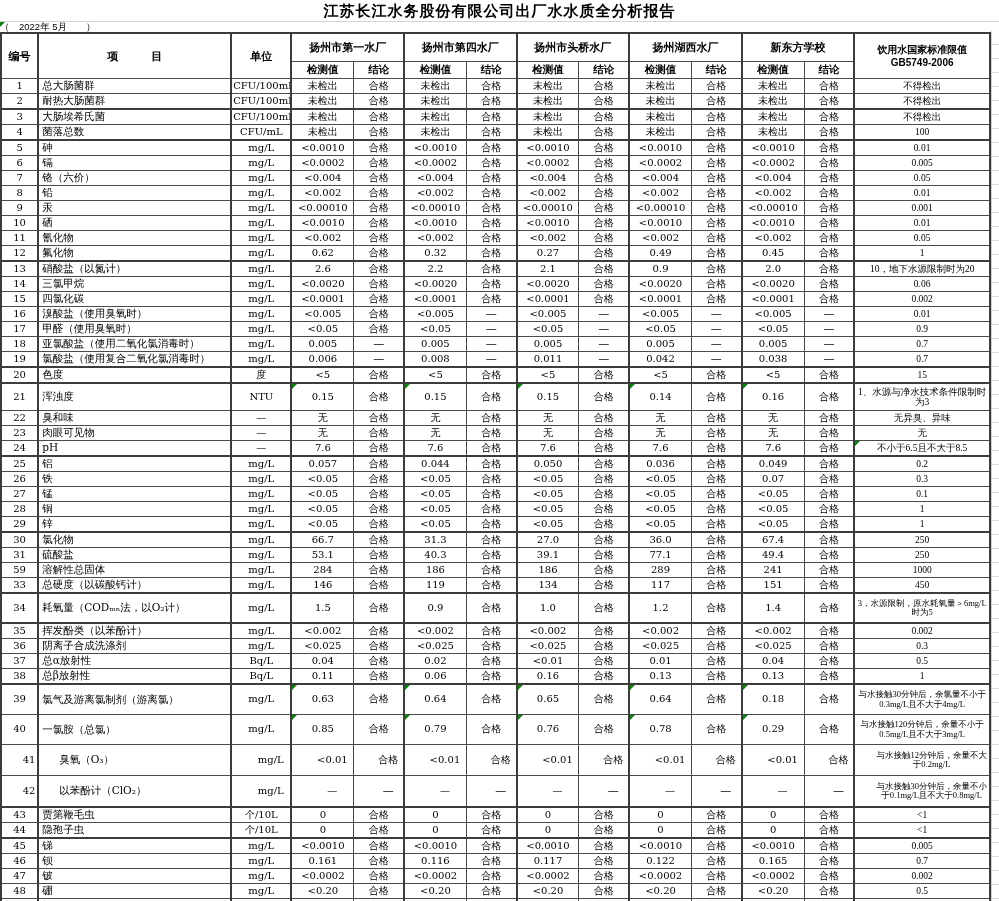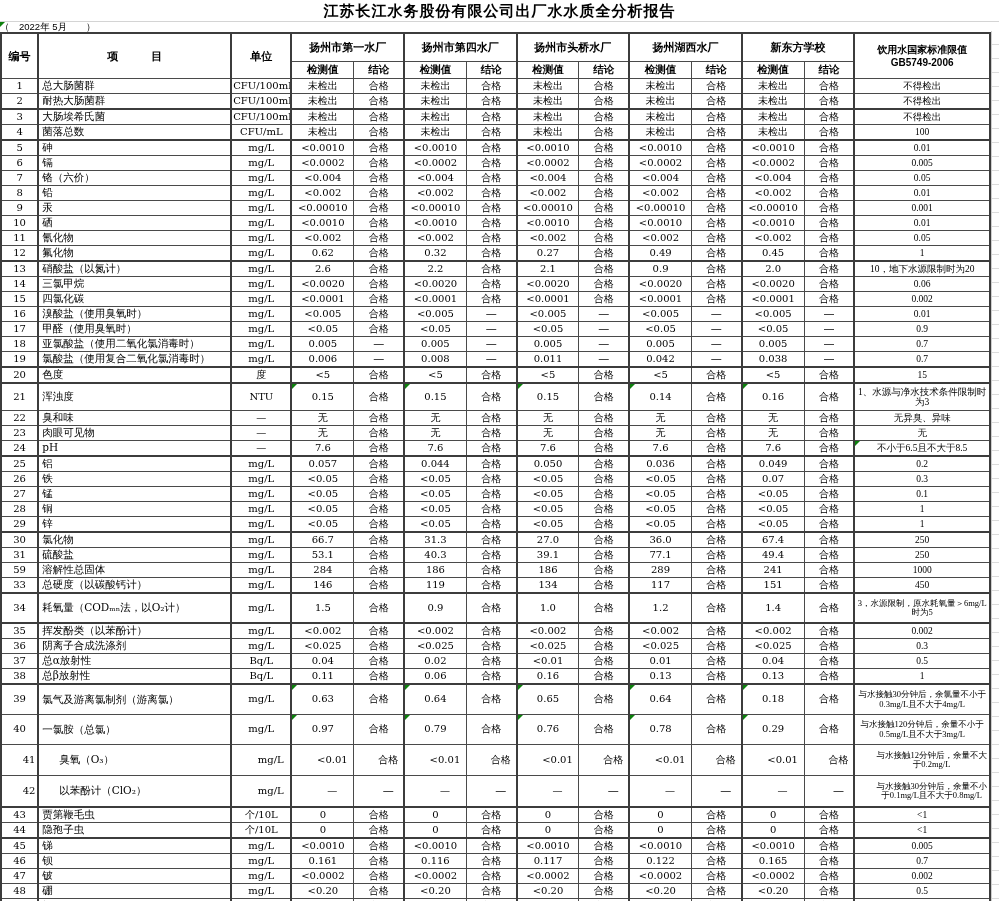--- a/index.html
+++ b/index.html
@@ -748,21 +748,21 @@
         <td class="val b-left"><span class="corner-mark"></span><span>0.64</span></td>
         <td class="con"><span>合格</span></td>
         <td class="val b-left"><span class="corner-mark"></span><span>0.18</span></td>
         <td class="con"><span>合格</span></td>
         <td class="std b-left long"><span>与水接触30分钟后，余氯量不小于0.3mg/L且不大于4mg/L</span></td>
       </tr>
       <tr class="h29">
         <td class="num"><span>40</span></td>
         <td class="item b-left"><span>一氯胺（总氯）</span></td>
         <td class="unit b-left"><span>mg/L</span></td>
-        <td class="val b-left"><span class="corner-mark"></span><span>0.97</span></td>
+        <td class="val b-left"><span class="corner-mark"></span><span>0.85</span></td>
         <td class="con"><span>合格</span></td>
         <td class="val b-left"><span class="corner-mark"></span><span>0.79</span></td>
         <td class="con"><span>合格</span></td>
         <td class="val b-left"><span class="corner-mark"></span><span>0.76</span></td>
         <td class="con"><span>合格</span></td>
         <td class="val b-left"><span class="corner-mark"></span><span>0.78</span></td>
         <td class="con"><span>合格</span></td>
         <td class="val b-left"><span class="corner-mark"></span><span>0.29</span></td>
         <td class="con"><span>合格</span></td>
         <td class="std b-left long"><span>与水接触120分钟后，余量不小于0.5mg/L且不大于3mg/L</span></td>

